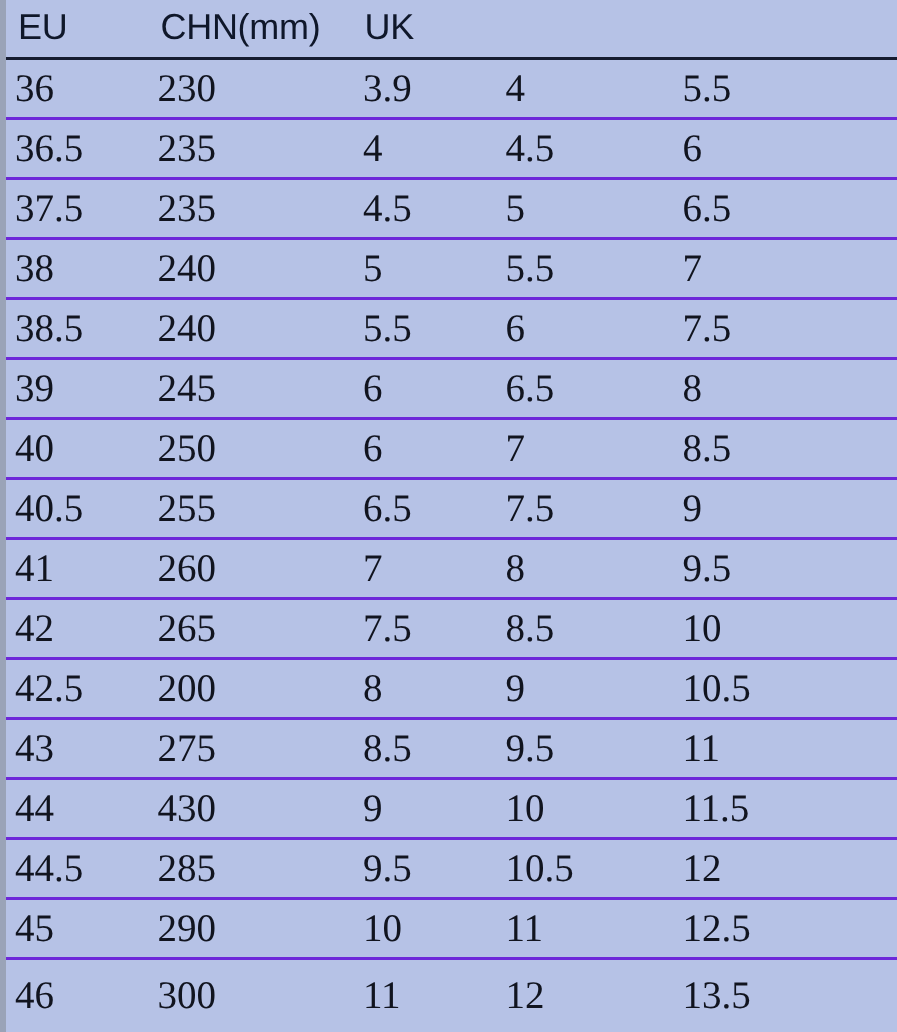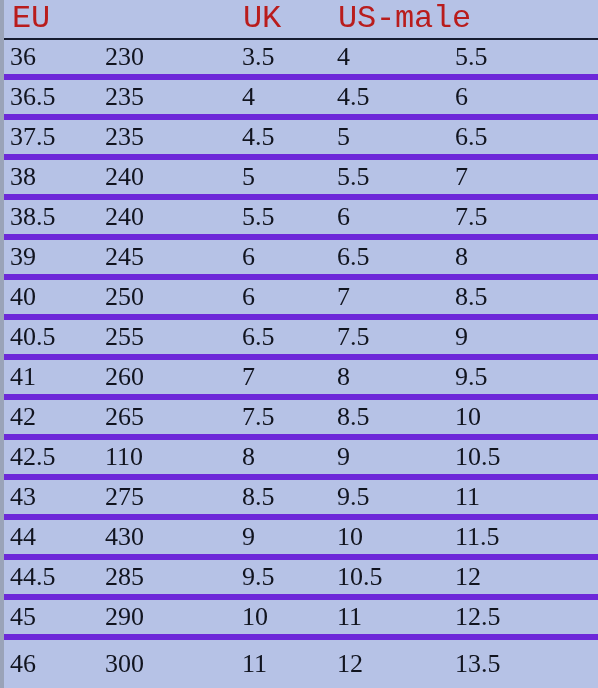--- a/index.html
+++ b/index.html
@@ -24,33 +24,33 @@
     flex-direction: column;
   }
 
   .row {
     display: flex;
     align-items: center;
     height: 40px;
     box-sizing: border-box;
     flex: 0 0 40px;
     background: #b6c2e6;
-    border-bottom: 6px solid #6d28d9;
+    border-bottom: 2px solid #6d28d9;
     position: relative;
   }
   .row.last-row {
     border-bottom: none;
     flex: 0 0 48px;
     height: 48px;
   }
 
   .header-row {
-    font-family: Liberation Mono, monospace;
-    font-size: 32px;
-    color: #b91c1c;
+    font-family: Liberation Sans, sans-serif;
+    font-size: 24px;
+    color: #0f172a;
     letter-spacing: -0.2px;
     border-bottom: 2px solid #161c30;
   }
 
   .data-row {
     font-family: "Liberation Serif", serif;
     font-size: 26px;
     color: #11141f;
   }
 
@@ -71,29 +71,29 @@
   .header-row .c-usmale   { left: 334px; }
   .header-row .c-usfemale { left: 452px; }
 </style>
 </head>
 <body>
 
 <div id="size-table">
 
   <div class="row header-row">
     <span class="cell c-eu">EU</span>
+    <span class="cell c-chn">CHN(mm)</span>
     <span class="cell c-uk">UK</span>
-    <span class="cell c-usmale">US-male</span>
   </div>
 
   <div id="rows-container">
       <div class="row data-row">
         <span class="cell c-eu">36</span>
         <span class="cell c-chn">230</span>
-        <span class="cell c-uk">3.5</span>
+        <span class="cell c-uk">3.9</span>
         <span class="cell c-usmale">4</span>
         <span class="cell c-usfemale">5.5</span>
       </div>
       <div class="row data-row">
         <span class="cell c-eu">36.5</span>
         <span class="cell c-chn">235</span>
         <span class="cell c-uk">4</span>
         <span class="cell c-usmale">4.5</span>
         <span class="cell c-usfemale">6</span>
       </div>
@@ -148,21 +148,21 @@
       </div>
       <div class="row data-row">
         <span class="cell c-eu">42</span>
         <span class="cell c-chn">265</span>
         <span class="cell c-uk">7.5</span>
         <span class="cell c-usmale">8.5</span>
         <span class="cell c-usfemale">10</span>
       </div>
       <div class="row data-row">
         <span class="cell c-eu">42.5</span>
-        <span class="cell c-chn">110</span>
+        <span class="cell c-chn">200</span>
         <span class="cell c-uk">8</span>
         <span class="cell c-usmale">9</span>
         <span class="cell c-usfemale">10.5</span>
       </div>
       <div class="row data-row">
         <span class="cell c-eu">43</span>
         <span class="cell c-chn">275</span>
         <span class="cell c-uk">8.5</span>
         <span class="cell c-usmale">9.5</span>
         <span class="cell c-usfemale">11</span>

